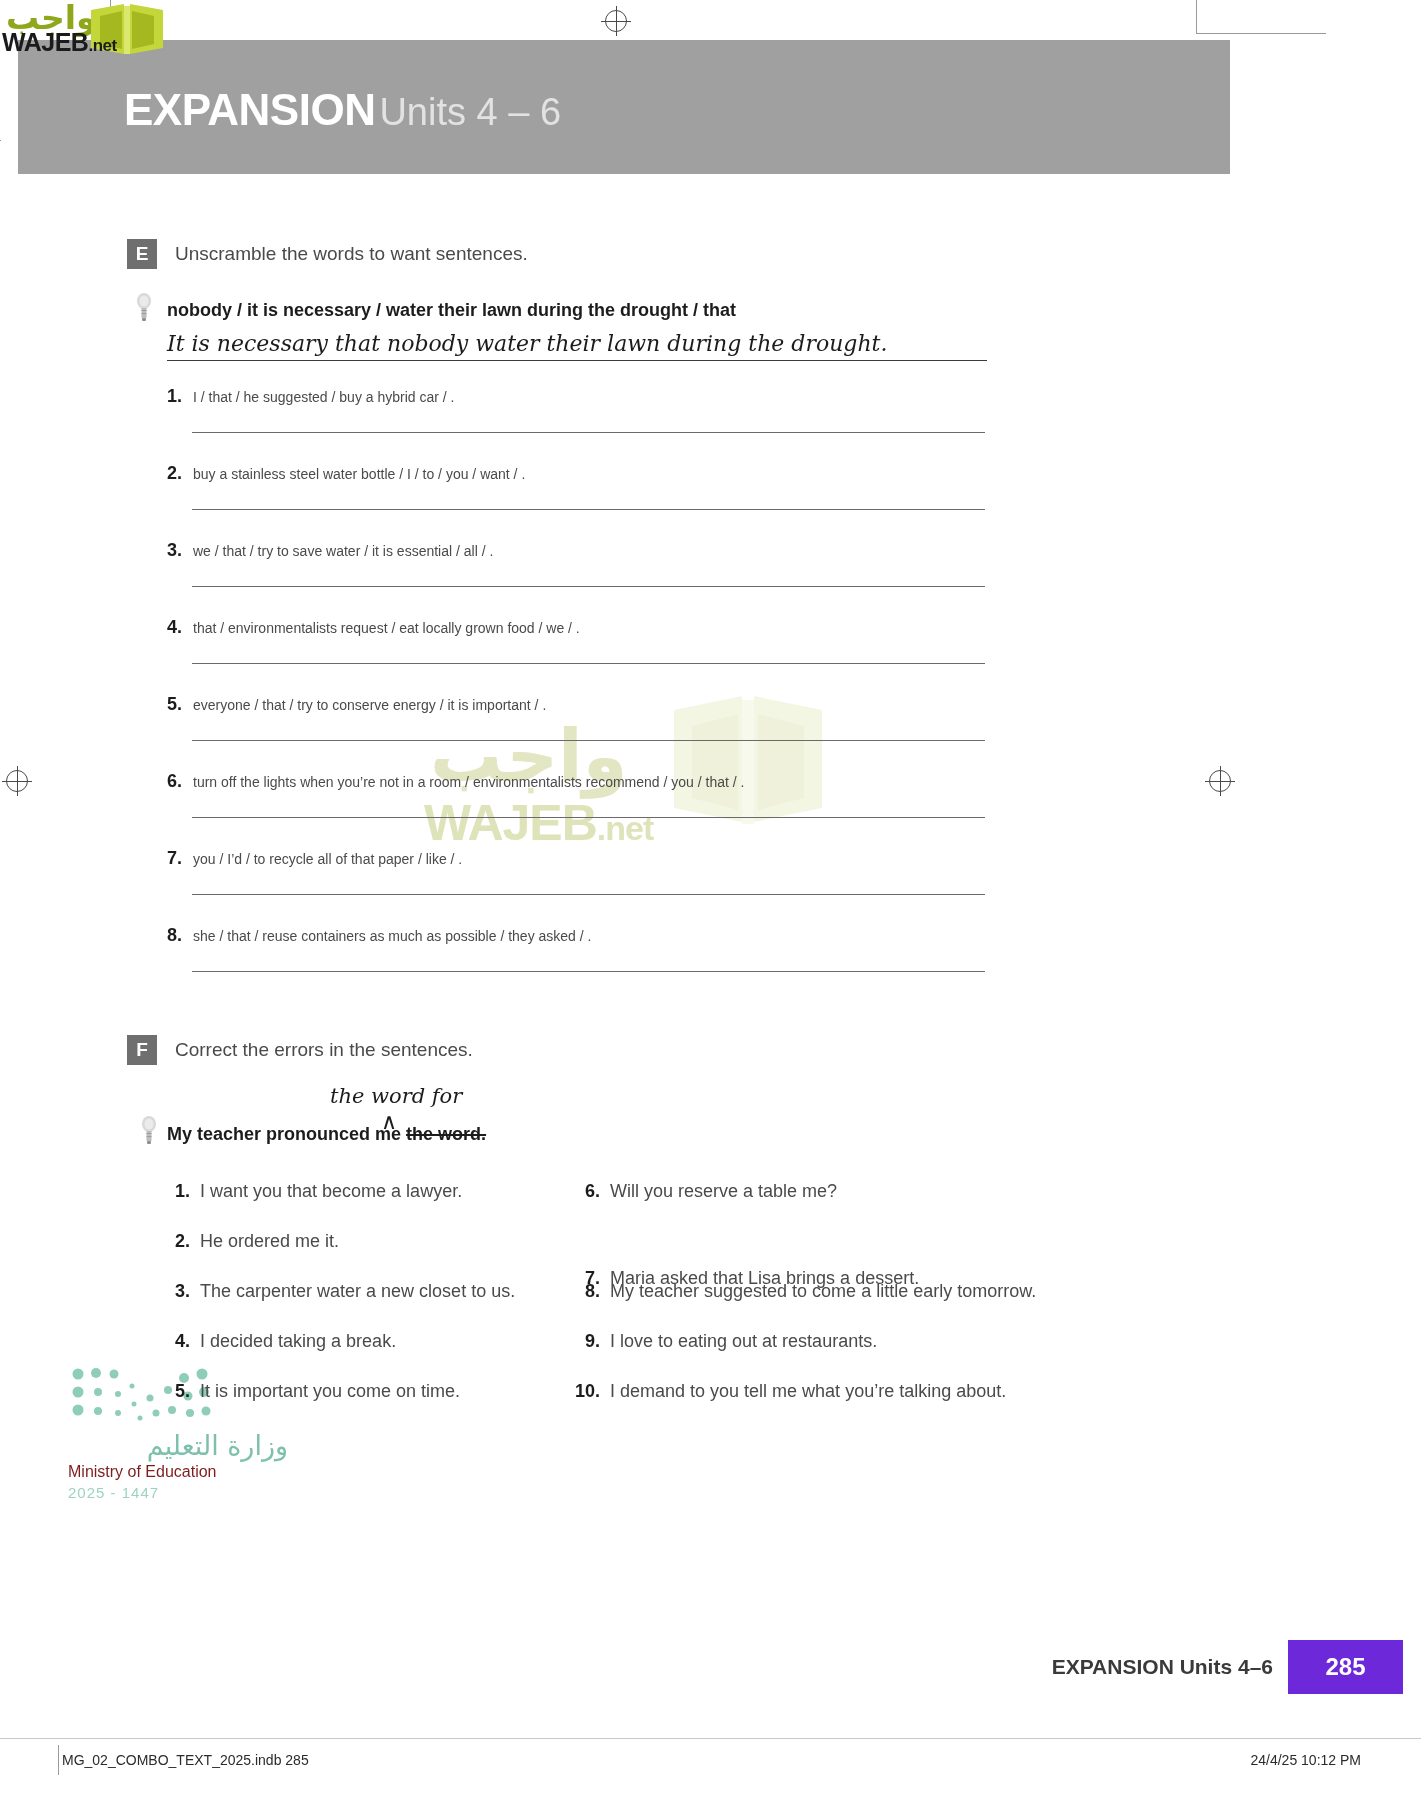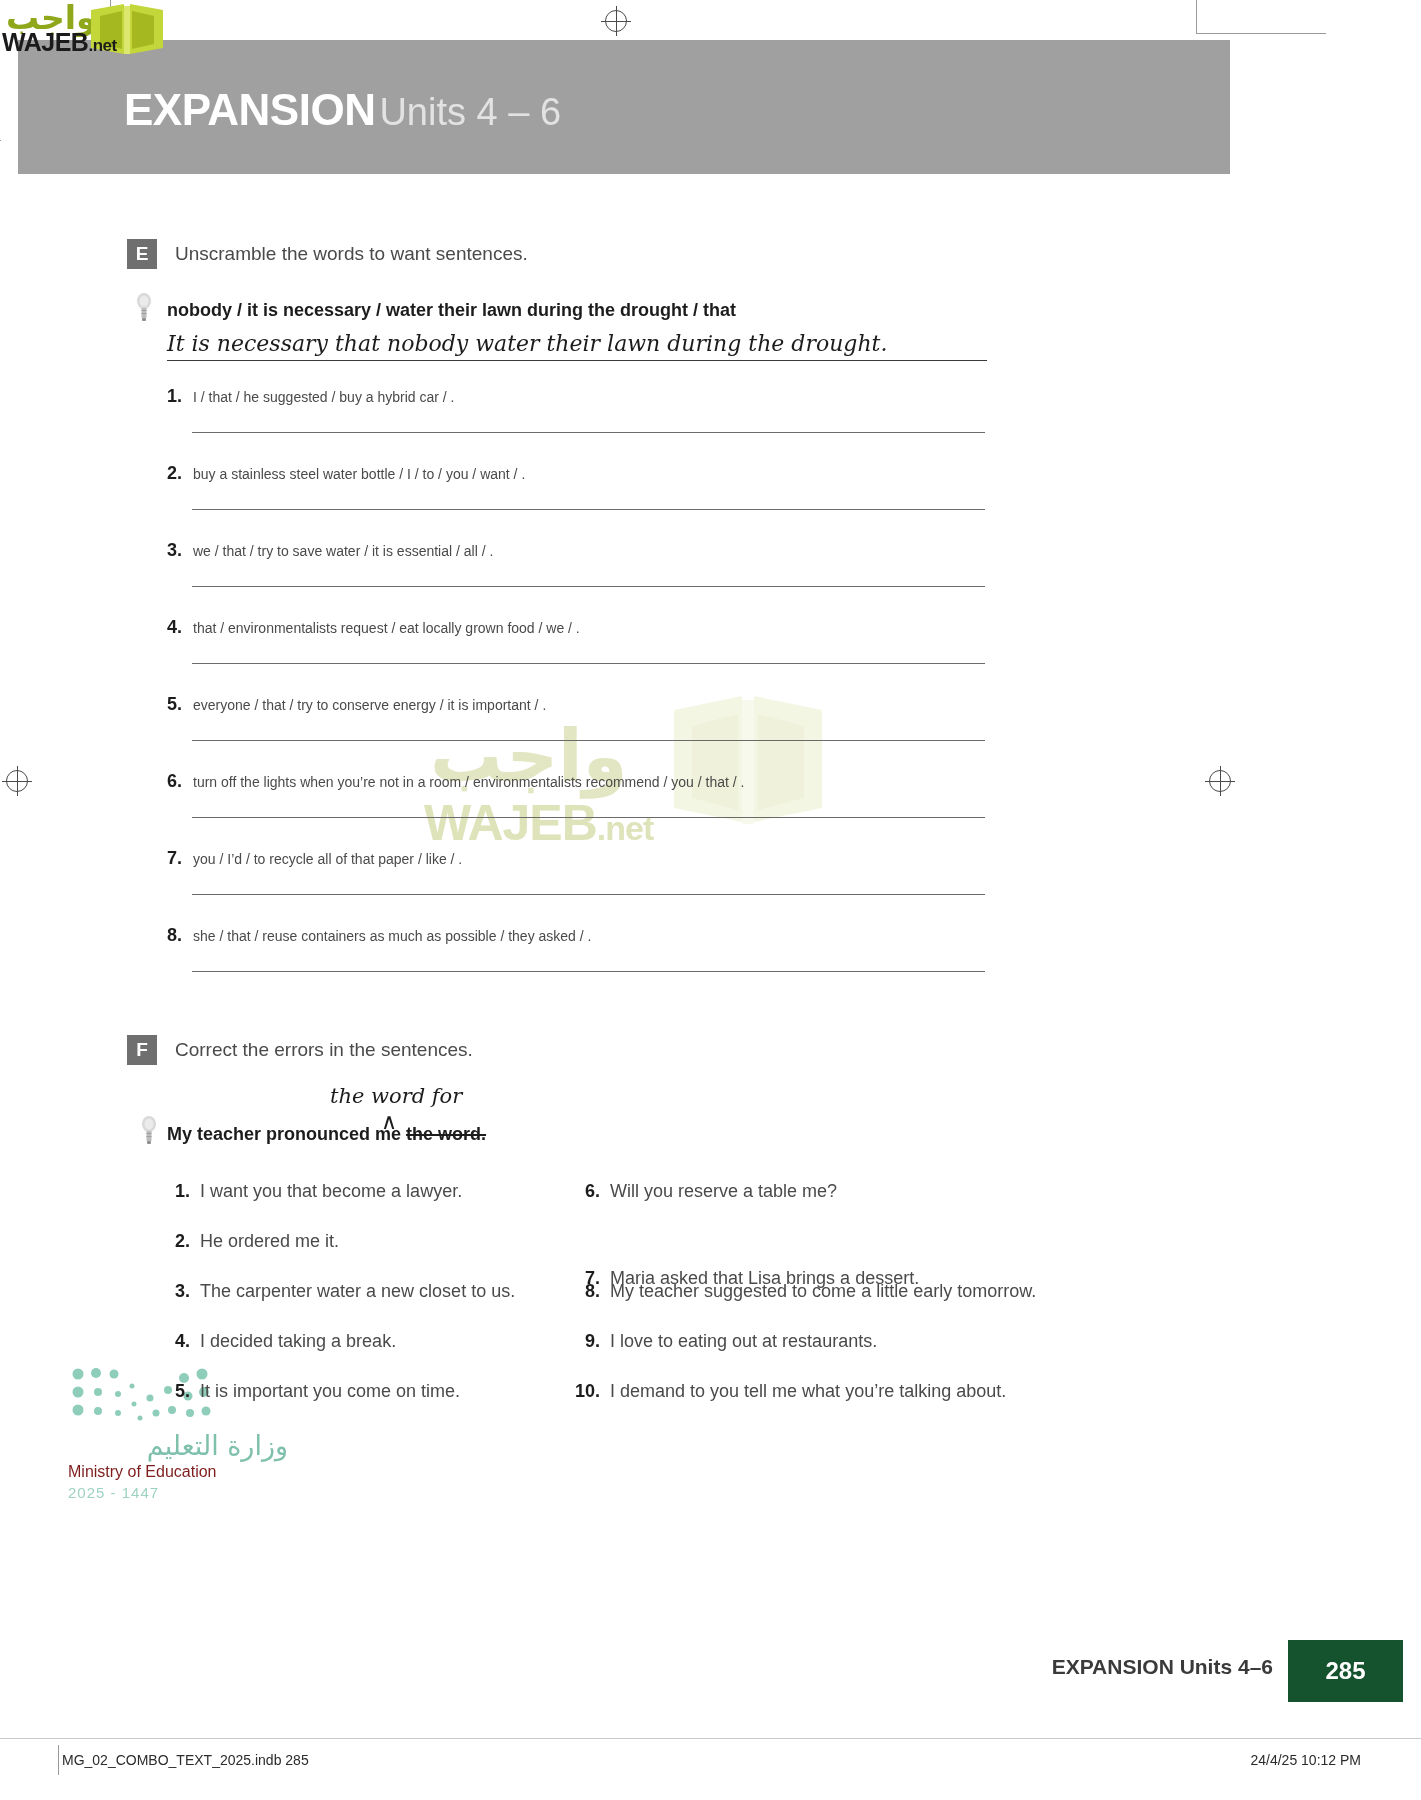--- a/index.html
+++ b/index.html
@@ -237,22 +237,22 @@
     color: #7fc0ad;
     direction: rtl;
     letter-spacing: 1px;
   }
   .moe-en { font-size: 16px; color: #7f1d1d; margin-top: 2px; }
   .moe-yr { font-size: 15px; color: #9ed2c3; margin-top: 3px; letter-spacing: 1px; }
 
   .page-tab {
     position: absolute;
     right: 18px; top: 1640px;
-    width: 115px; height: 62px;
-    background: #14532d;
+    width: 115px; height: 54px;
+    background: #6d28d9;
     color: #ffffff;
     font-size: 24px;
     font-weight: bold;
     display: flex;
     align-items: center;
     justify-content: center;
   }
   .footer-run {
     position: absolute;
     right: 148px; top: 1655px;

